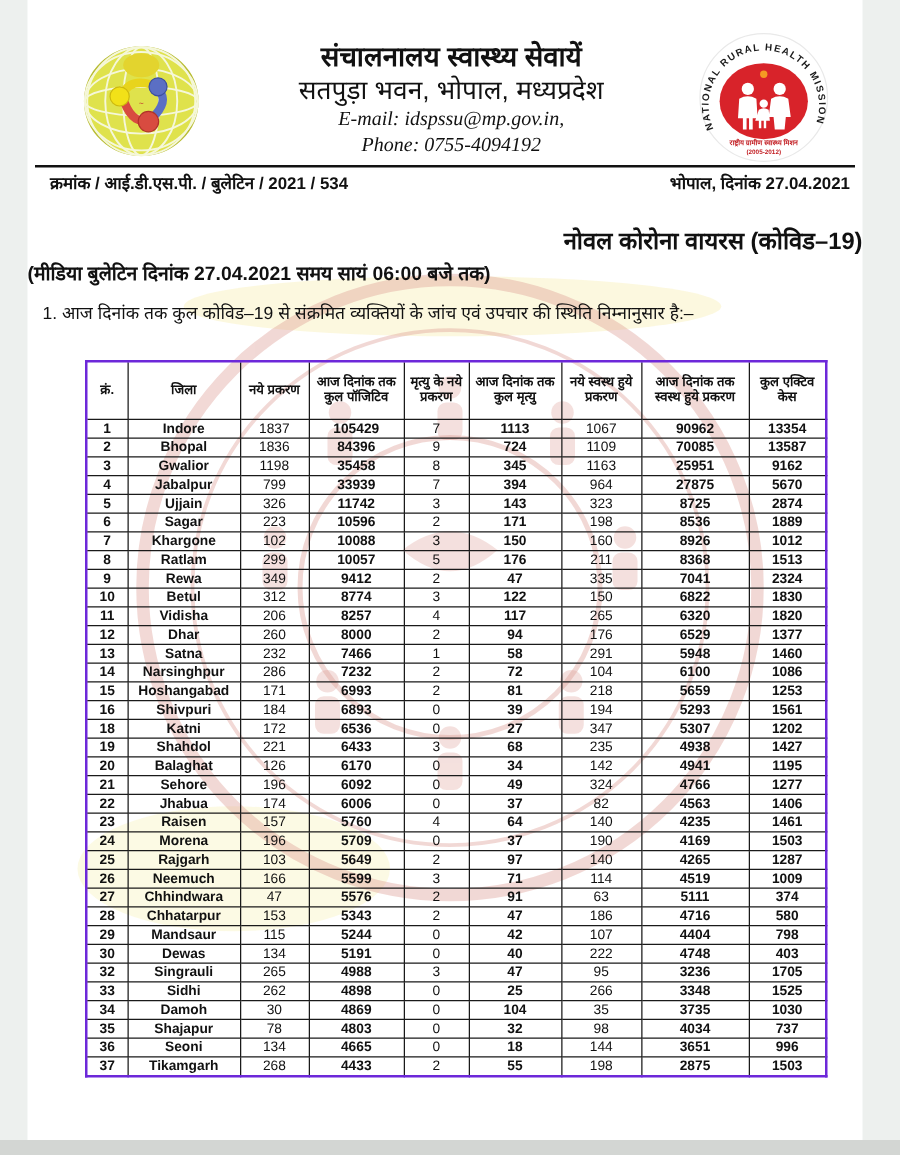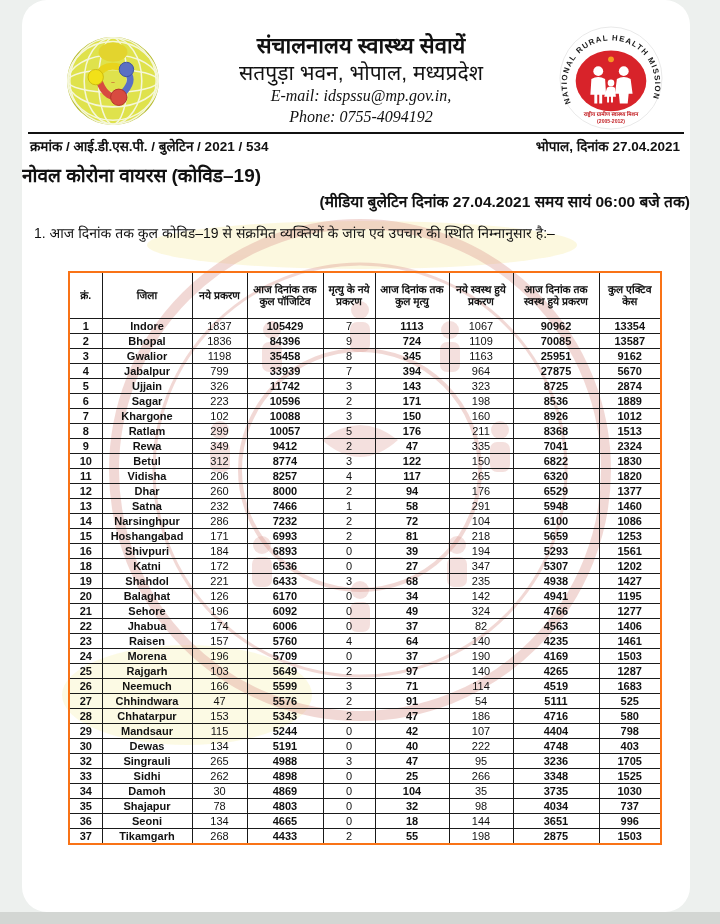--- a/index.html
+++ b/index.html
@@ -8,21 +8,20 @@
     background:#edf0ee;
     font-family:"Liberation Sans","DejaVu Sans",sans-serif;
     color:#111;
     position:relative;
     overflow:hidden;
   }
   .page {
     position:absolute; left:22px; top:0; width:668px; height:912px;
     background:#ffffff;
     overflow:hidden;
-    border-radius:25px;
   }
   .bottom-strip {
     position:absolute; left:0; top:912px; width:720px; height:12px;
     background:#d3d6d3;
   }
   .watermark {
     position:absolute; left:0; top:0; z-index:0; pointer-events:none;
   }
   .content { position:relative; z-index:1; }
 
@@ -36,37 +35,37 @@
   .org1 { font-size:22px; font-weight:bold; line-height:1.25; }
   .org2 { font-size:21px; font-weight:normal; line-height:1.25; }
   .contact { font-family:"Liberation Serif","DejaVu Serif",serif; font-size:16px; line-height:1.3;font-style:italic; }
   .hdr-logo-right { width:106px; height:104px; flex:0 0 auto; }
 
   .rule { border-top:2px solid #111; margin:2px 6px 0 6px; }
 
   .ref-row {
     display:flex; justify-content:space-between;
     font-weight:bold; font-size:13.5px;
-    padding:3px 10px 0 8px;
-  }
-
-  .doc-title  { text-align:left; font-weight:bold; font-size:19px;   margin-top:7px; }
-  .doc-sub    { text-align:right; font-weight:bold; font-size:15.5px; margin-top:2px; }
+    padding:3px 10px 0 18px;
+  }
+
+  .doc-title  { text-align:right; font-weight:bold; font-size:19px;   margin-top:24px; }
+  .doc-sub    { text-align:left; font-weight:bold; font-size:15.5px; margin-top:2px; }
   .intro      { font-size:14px; margin:11px 3px 0 12px; }
 
   
   table.covid {
     border-collapse:collapse;
     margin:29px 0 0 46px;
     width:592px;
     table-layout:fixed;
     background:transparent;
   }
   table.covid th, table.covid td { border:1px solid #1a1a1a; }
-  table.covid { border:2px solid #f97316; }
+  table.covid { border:2px solid #6d28d9; }
   table.covid th {
     font-size:10.5px; font-weight:bold; line-height:1.18;
     padding:3px 1px; text-align:center; vertical-align:middle;
     height:46px;
   }
   table.covid td {
     font-size:11px; height:15px; line-height:14px;
     text-align:center; vertical-align:middle; padding:0 2px;
     white-space:nowrap; overflow:hidden;
   }
@@ -470,32 +469,32 @@
           </tr>
           <tr>
             <td class="c-sn">26</td>
             <td class="c-dist">Neemuch</td>
             <td>166</td>
             <td class="bold">5599</td>
             <td>3</td>
             <td class="bold">71</td>
             <td>114</td>
             <td class="bold">4519</td>
-            <td class="bold">1683</td>
+            <td class="bold">1009</td>
           </tr>
           <tr>
             <td class="c-sn">27</td>
             <td class="c-dist">Chhindwara</td>
             <td>47</td>
             <td class="bold">5576</td>
             <td>2</td>
             <td class="bold">91</td>
-            <td>54</td>
+            <td>63</td>
             <td class="bold">5111</td>
-            <td class="bold">525</td>
+            <td class="bold">374</td>
           </tr>
           <tr>
             <td class="c-sn">28</td>
             <td class="c-dist">Chhatarpur</td>
             <td>153</td>
             <td class="bold">5343</td>
             <td>2</td>
             <td class="bold">47</td>
             <td>186</td>
             <td class="bold">4716</td>

